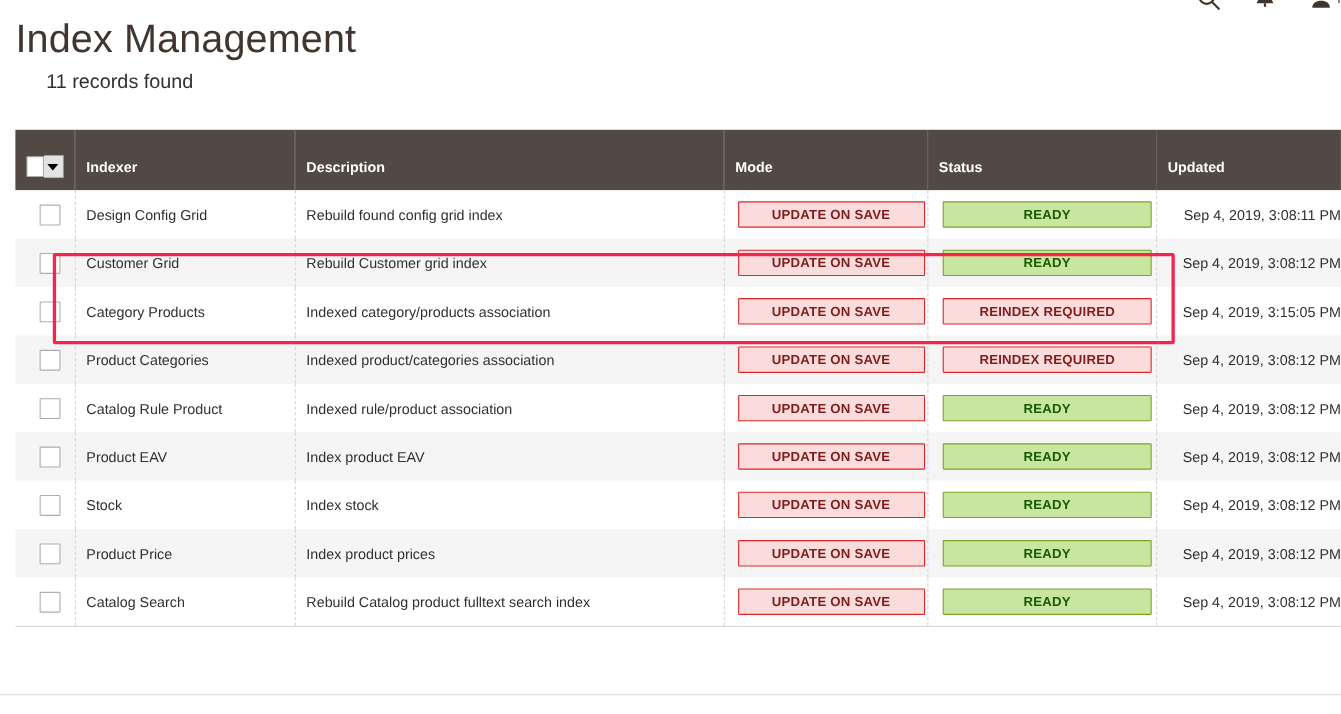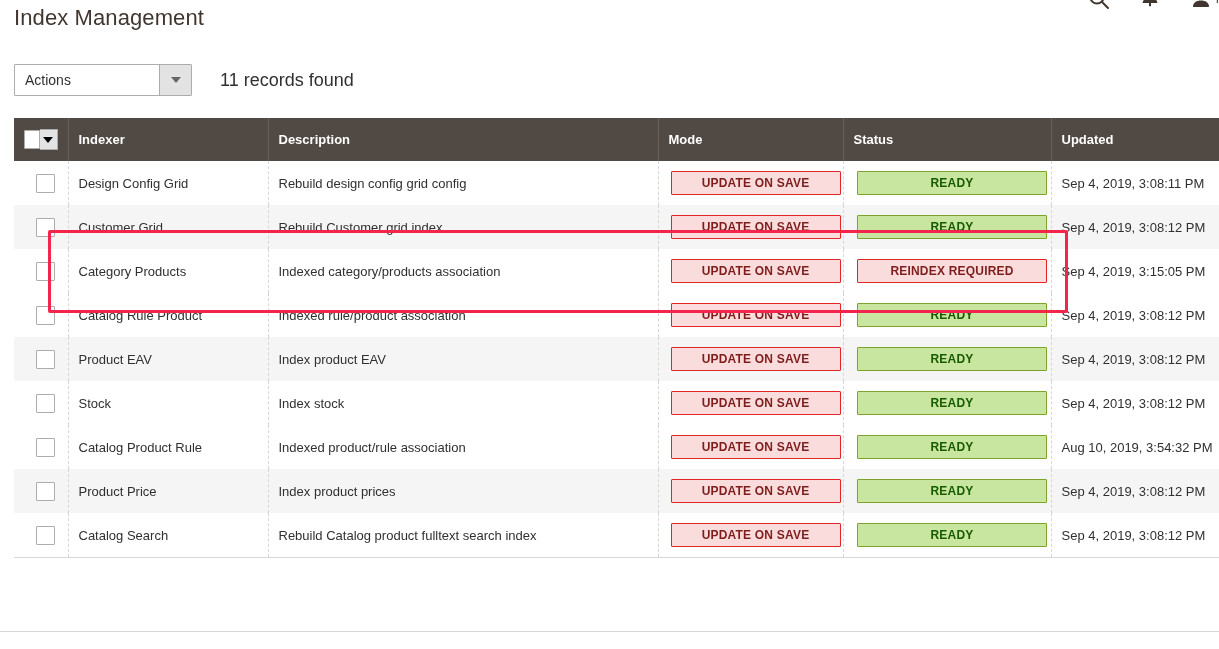--- a/index.html
+++ b/index.html
@@ -9,21 +9,21 @@
     background: #ffffff;
     font-family: "Liberation Sans", sans-serif;
     overflow: hidden;
   }
   .page { position: relative; width: 1219px; height: 649px; background: #fff; }
 
   
   .page-title {
     position: absolute;
     left: 14px; top: -10px;
-    font-size: 22px;
+    font-size: 36px;
     font-weight: 400;
     color: #41362f;
     letter-spacing: 0.1px;
     white-space: nowrap;
   }
   .header-icons {
     position: absolute;
     right: 0px; top: -12px;
     display: flex;
     align-items: center;
@@ -85,21 +85,21 @@
     width: 100%;
     border-collapse: collapse;
     table-layout: fixed;
   }
   table.grid th {
     background: #514943;
     color: #ffffff;
     font-size: 13px;
     font-weight: bold;
     text-align: left;
-    padding: 11px 0 11px 10px;
+    padding: 23px 0 11px 10px;
     height: 37px;
     border-right: 1px solid #6a6059;
     vertical-align: middle;
   }
   table.grid th:last-child { border-right: none; margin-left: 24px; }
   table.grid td {
     font-size: 13px;
     color: #303030;
     padding: 10px 0 10px 10px;
     height: 39px;
@@ -166,21 +166,21 @@
     color: #7f1d1d;
   }
   .badge-green {
     background: #c8e6a0;
     border: 1px solid #7ba428;
     color: #185b00;
   }
   .badge.w-mode { width: 170px; }
   .badge.w-status { width: 190px; }
 
-  td.cell-updated { color: #303030; padding-left: 12px; }
+  td.cell-updated { color: #303030; padding-left: 12px; text-align: right; }
 
   
   .highlight-box {
     position: absolute;
     left: 48px; top: 230px;
     width: 1020px; height: 83px;
     border: 3px solid #f3254d;
     border-radius: 2px;
     pointer-events: none;
     z-index: 5;
@@ -220,26 +220,20 @@
         <svg width="22" height="20" viewBox="0 0 22 20">
           <circle cx="11" cy="6" r="4.6" fill="#41362f"></circle>
           <path d="M3 18 C3 13.6 6.6 11.6 11 11.6 C15.4 11.6 19 13.6 19 18 Z" fill="#41362f"></path>
         </svg>
       </span>
       <span class="user-name">f</span>
     </span>
   </div>
 
   <div class="toolbar">
-    <div class="actions-select">
-      <span class="actions-label">Actions</span>
-      <span class="actions-caret">
-        <span class="caret-tri"></span>
-      </span>
-    </div>
     <span class="records-found">11 records found</span>
   </div>
 
   <div class="grid-wrap">
     <table class="grid">
       <colgroup>
         <col class="col-check">
           <col class="col-indexer">
           <col class="col-desc">
         <col class="col-mode">
@@ -260,41 +254,49 @@
           <th>Description</th>
           <th>Mode</th>
           <th>Status</th>
           <th>Updated</th>
         </tr>
       </thead>
       <tbody id="grid-body">
           <tr class="row-even">
             <td class="cell-check"><span class="chk"></span></td>
             <td>Design Config Grid</td>
-            <td>Rebuild design config grid config</td>
+            <td>Rebuild found config grid index</td>
             <td class="cell-badge"><span class="badge badge-red w-mode">UPDATE ON SAVE</span></td>
             <td class="cell-badge"><span class="badge w-status badge-green">READY</span></td>
             <td class="cell-updated">Sep 4, 2019, 3:08:11 PM</td>
           </tr>
           <tr class="row-odd">
             <td class="cell-check"><span class="chk"></span></td>
             <td>Customer Grid</td>
             <td>Rebuild Customer grid index</td>
             <td class="cell-badge"><span class="badge badge-red w-mode">UPDATE ON SAVE</span></td>
             <td class="cell-badge"><span class="badge w-status badge-green">READY</span></td>
             <td class="cell-updated">Sep 4, 2019, 3:08:12 PM</td>
           </tr>
           <tr class="row-even">
             <td class="cell-check"><span class="chk"></span></td>
             <td>Category Products</td>
             <td>Indexed category/products association</td>
             <td class="cell-badge"><span class="badge badge-red w-mode">UPDATE ON SAVE</span></td>
             <td class="cell-badge"><span class="badge w-status badge-red">REINDEX REQUIRED</span></td>
             <td class="cell-updated">Sep 4, 2019, 3:15:05 PM</td>
           </tr>
+          <tr class="row-odd">
+            <td class="cell-check"><span class="chk"></span></td>
+            <td>Product Categories</td>
+            <td>Indexed product/categories association</td>
+            <td class="cell-badge"><span class="badge badge-red w-mode">UPDATE ON SAVE</span></td>
+            <td class="cell-badge"><span class="badge w-status badge-red">REINDEX REQUIRED</span></td>
+            <td class="cell-updated">Sep 4, 2019, 3:08:12 PM</td>
+          </tr>
           <tr class="row-even">
             <td class="cell-check"><span class="chk"></span></td>
             <td>Catalog Rule Product</td>
             <td>Indexed rule/product association</td>
             <td class="cell-badge"><span class="badge badge-red w-mode">UPDATE ON SAVE</span></td>
             <td class="cell-badge"><span class="badge w-status badge-green">READY</span></td>
             <td class="cell-updated">Sep 4, 2019, 3:08:12 PM</td>
           </tr>
           <tr class="row-odd">
             <td class="cell-check"><span class="chk"></span></td>
@@ -304,28 +306,20 @@
             <td class="cell-badge"><span class="badge w-status badge-green">READY</span></td>
             <td class="cell-updated">Sep 4, 2019, 3:08:12 PM</td>
           </tr>
           <tr class="row-even">
             <td class="cell-check"><span class="chk"></span></td>
             <td>Stock</td>
             <td>Index stock</td>
             <td class="cell-badge"><span class="badge badge-red w-mode">UPDATE ON SAVE</span></td>
             <td class="cell-badge"><span class="badge w-status badge-green">READY</span></td>
             <td class="cell-updated">Sep 4, 2019, 3:08:12 PM</td>
-          </tr>
-          <tr class="row-even">
-            <td class="cell-check"><span class="chk"></span></td>
-            <td>Catalog Product Rule</td>
-            <td>Indexed product/rule association</td>
-            <td class="cell-badge"><span class="badge badge-red w-mode">UPDATE ON SAVE</span></td>
-            <td class="cell-badge"><span class="badge w-status badge-green">READY</span></td>
-            <td class="cell-updated">Aug 10, 2019, 3:54:32 PM</td>
           </tr>
           <tr class="row-odd">
             <td class="cell-check"><span class="chk"></span></td>
             <td>Product Price</td>
             <td>Index product prices</td>
             <td class="cell-badge"><span class="badge badge-red w-mode">UPDATE ON SAVE</span></td>
             <td class="cell-badge"><span class="badge w-status badge-green">READY</span></td>
             <td class="cell-updated">Sep 4, 2019, 3:08:12 PM</td>
           </tr>
           <tr class="row-even last-row">

